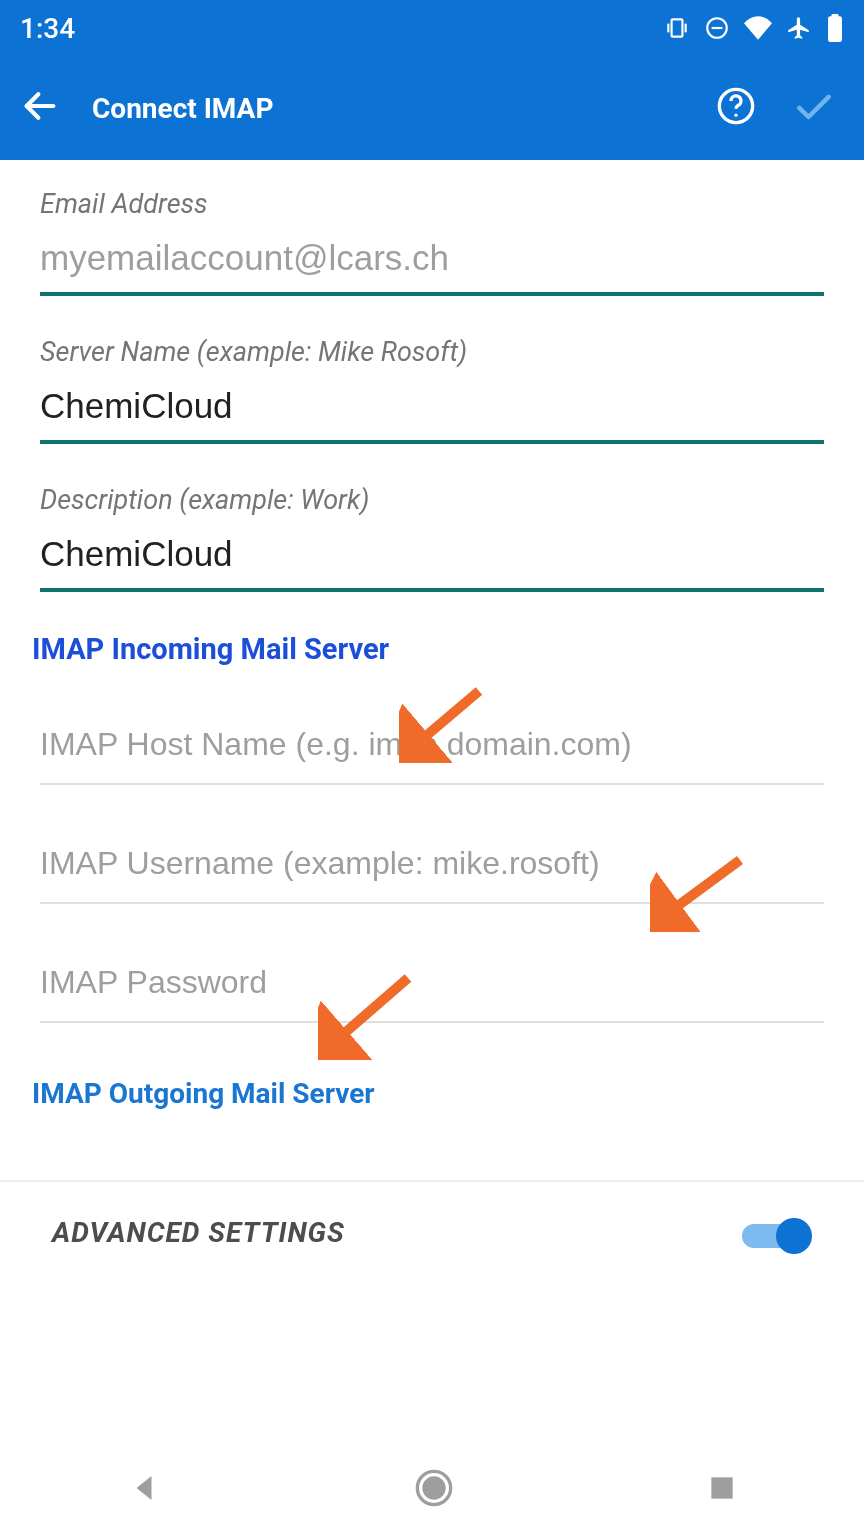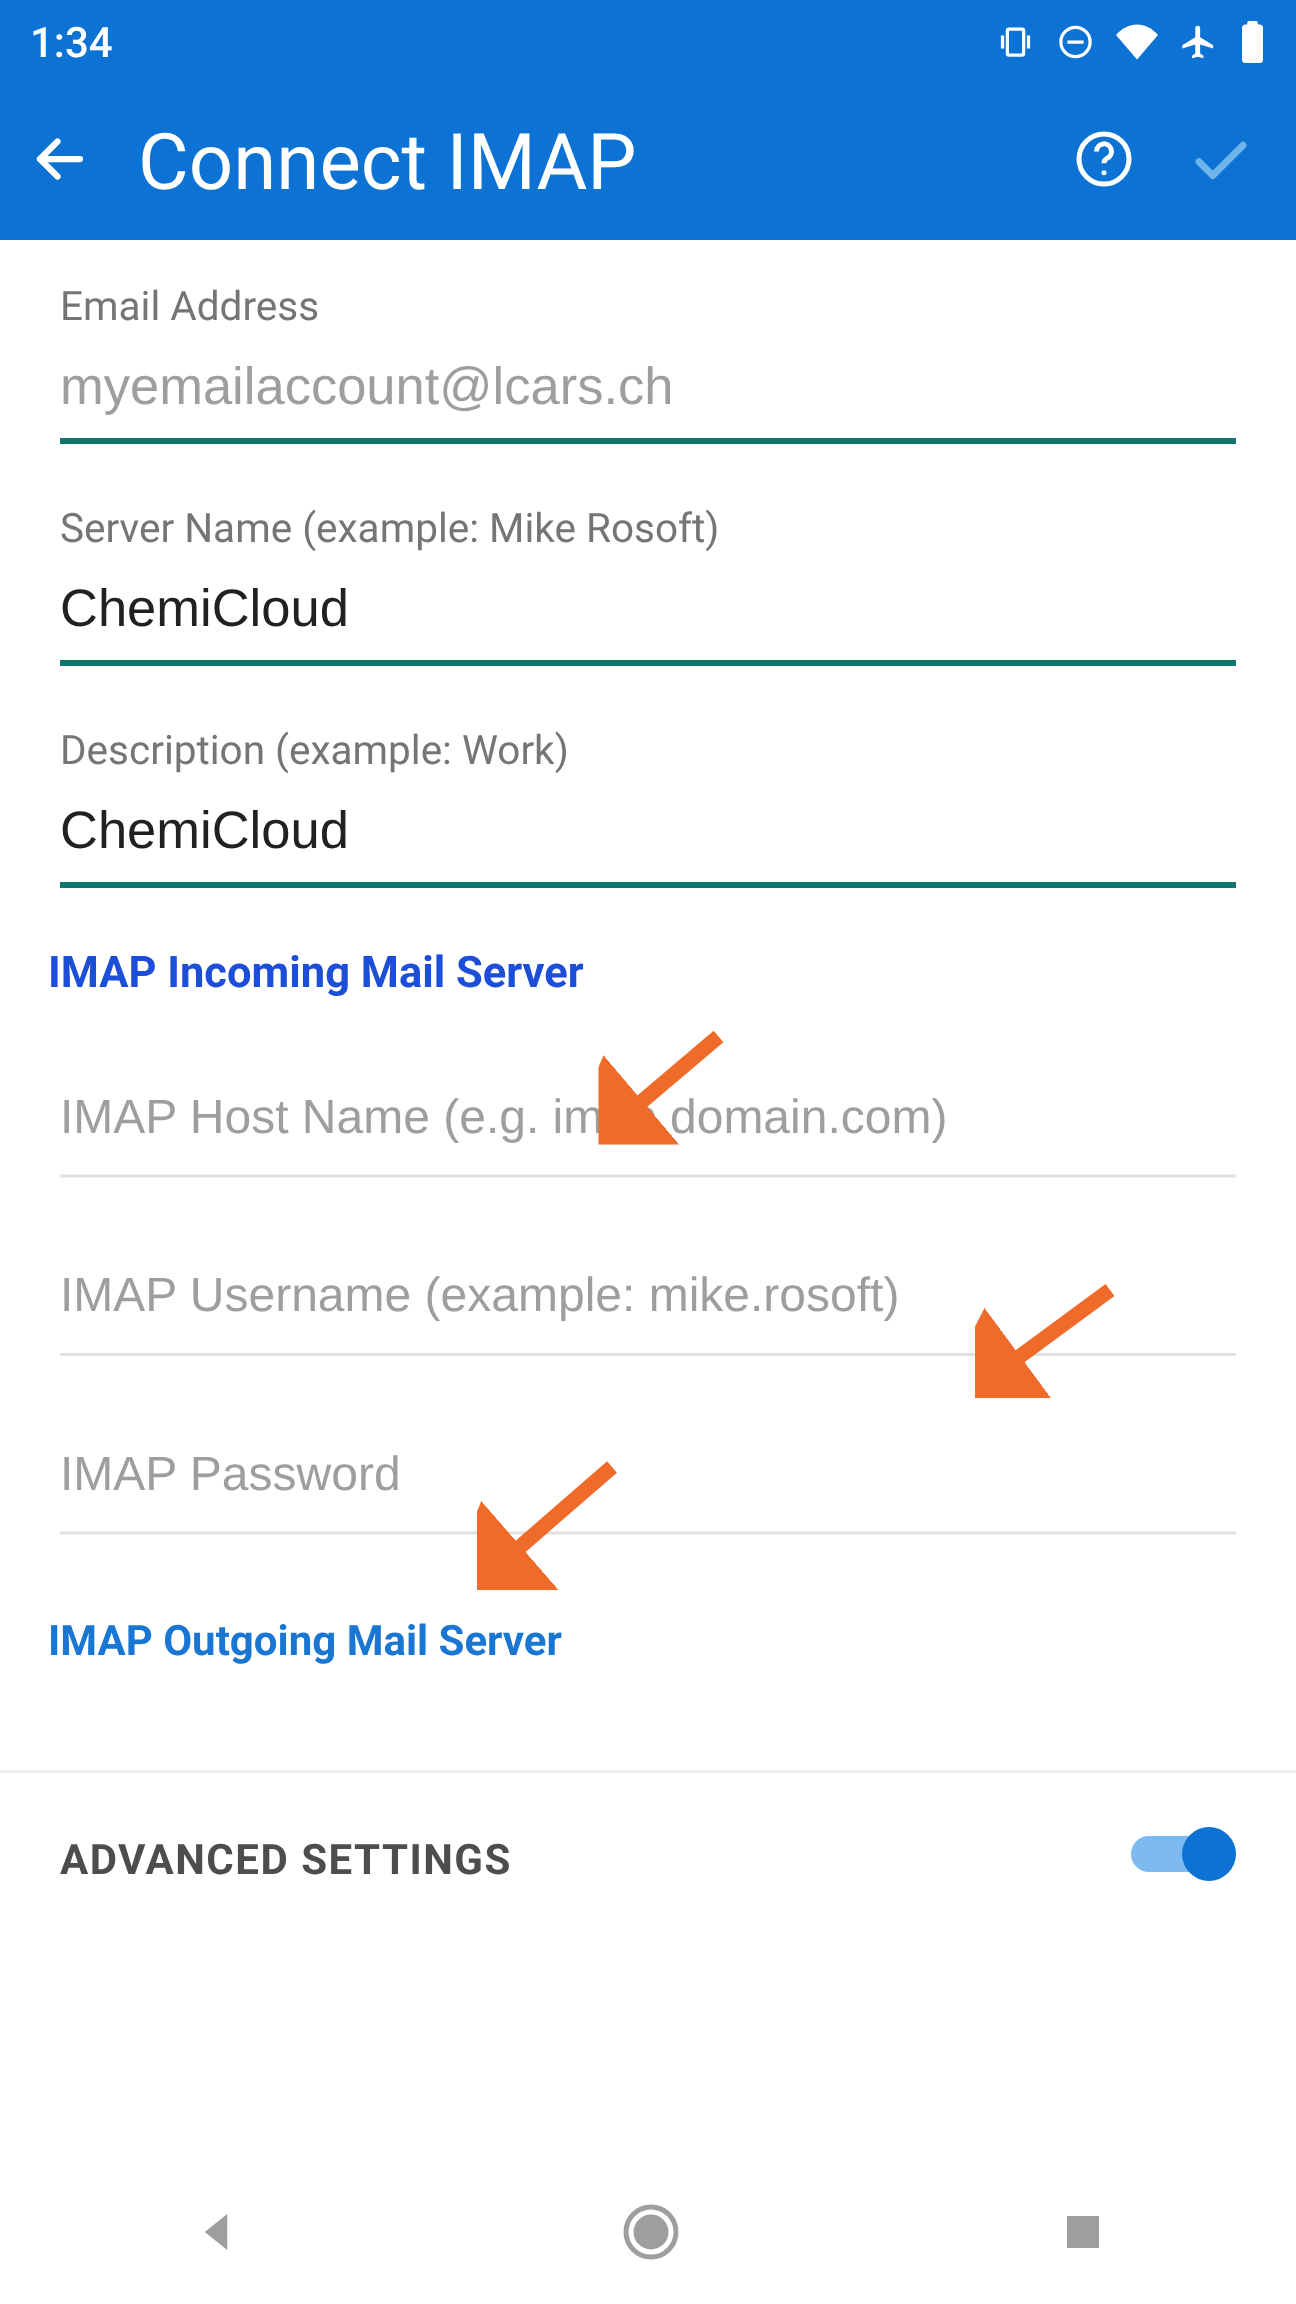--- a/index.html
+++ b/index.html
@@ -19,25 +19,25 @@
   .statusbar svg { display: block; }
   .appbar {
     background: #0c73d4;
     height: 104px;
     display: flex;
     align-items: center;
     padding: 0 20px;
     gap: 32px;
     color: #fff;
   }
-  .appbar .title { font-size: 52px; font-weight: 400; flex: 1; }
+  .appbar .title { font-size: 28px; font-weight: 700; flex: 1; }
   .appbar .right { display: flex; align-items: center; gap: 36px; padding-right: 8px;}
   .content { padding: 28px 40px 0 40px; }
   .field { margin-bottom: 40px; }
-  .field-label { color: #757575; font-size: 27px; margin-bottom: 10px; }
+  .field-label { color: #757575; font-size: 27px; margin-bottom: 10px; font-style: italic; }
   .field-input {
     width: 100%;
     border: none;
     border-bottom: 4px solid #0f766e;
     font-size: 35px;
     padding: 8px 0 14px 0;
     outline: none;
     background: transparent;
     color: #212121;
   }
@@ -56,25 +56,26 @@
     border-bottom: 2px solid #e0e0e0;
     font-size: 32px;
     padding: 20px 0 20px 0;
     outline: none;
     background: transparent;
     color: #212121;
   }
   .plainfield input::placeholder { color: #9e9e9e; }
   .adv-row {
     display: flex;
-    align-items: flex-end;
+    align-items: flex-start;
     justify-content: space-between;
-    padding: 34px 40px;
+    padding: 34px 52px;
     border-top: 2px solid #eeeeee;
     margin-top: 70px;
+    font-style: italic;
   }
   .adv-row .label { color: #4d4d4d; font-size: 28px; font-weight: 700; letter-spacing: 1px; }
   .switch { position: relative; width: 72px; height: 40px; }
   .switch .track { position: absolute; top: 8px; left: 2px; width: 60px; height: 24px; border-radius: 12px; background: #7cbaf0; }
   .switch .thumb { position: absolute; right: 0; top: 2px; width: 36px; height: 36px; border-radius: 50%; background: #0c73d4; }
   .navbar {
     position: absolute;
     bottom: 0; left: 0; right: 0;
     height: 96px;
     display: flex;

